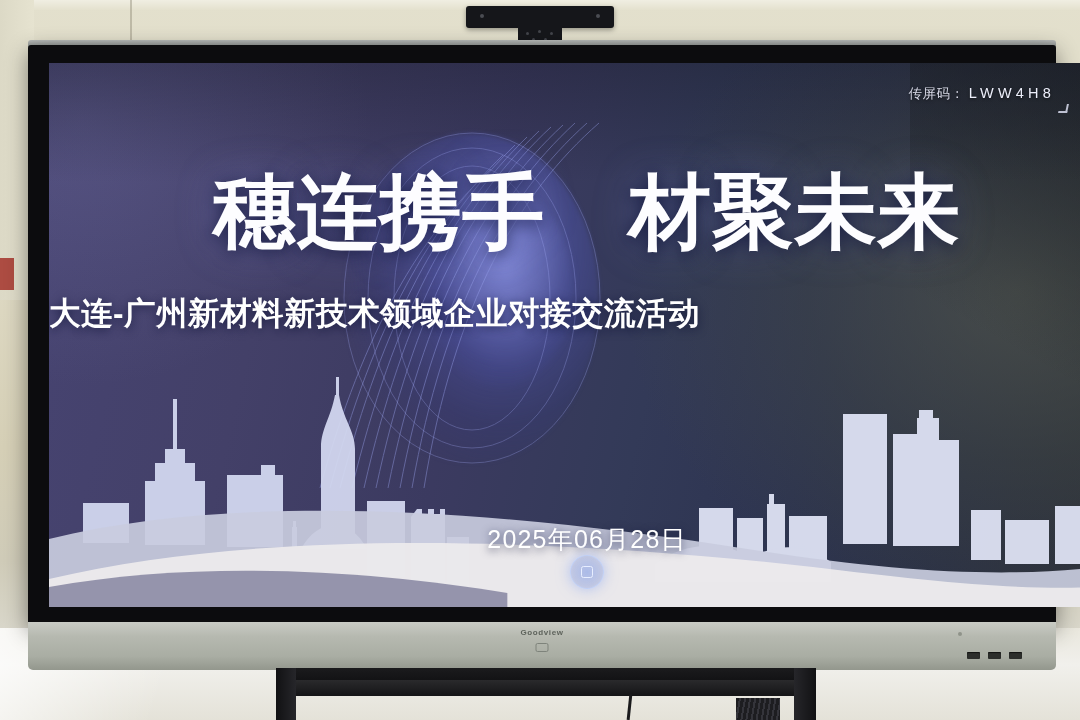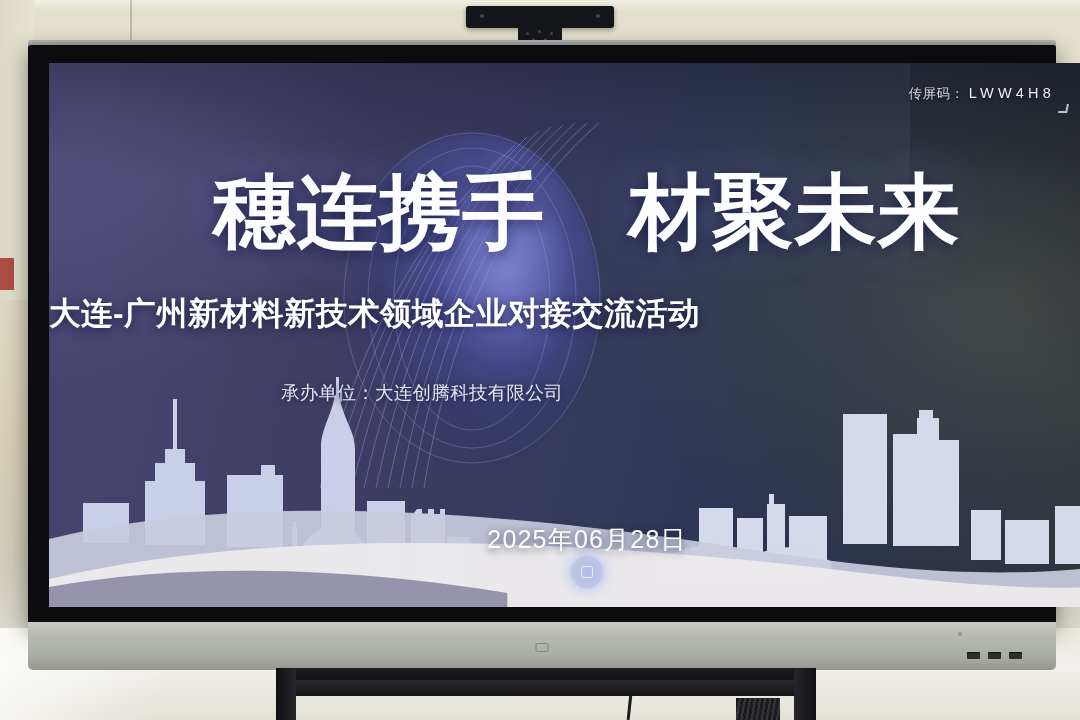--- a/index.html
+++ b/index.html
@@ -287,32 +287,32 @@
 
       <div id="main-title">
         <span>穗连携手</span>
         <span class="gap"></span>
         <span>材聚未来</span>
       </div>
 
       <div id="sub-title">大连-广州新材料新技术领域企业对接交流活动</div>
 
       <div id="org-block">
-        <div class="line">承办单位：大连创腾科技有限公司</div>
       </div>
 
       <div id="event-date">2025年06月28日</div>
 
       <div id="nav-home">
         <span class="sq"></span>
       </div>
     </div>
   </div>
 
   <div id="tv-bottombar"></div>
+  <div id="brand">Goodview</div>
   <div id="ir-dot"></div>
   <div id="home-btn"></div>
   <div id="port-group">
     <i></i>
     <i></i>
     <i></i>
   </div>
 </div>
 
 <div id="stand">

